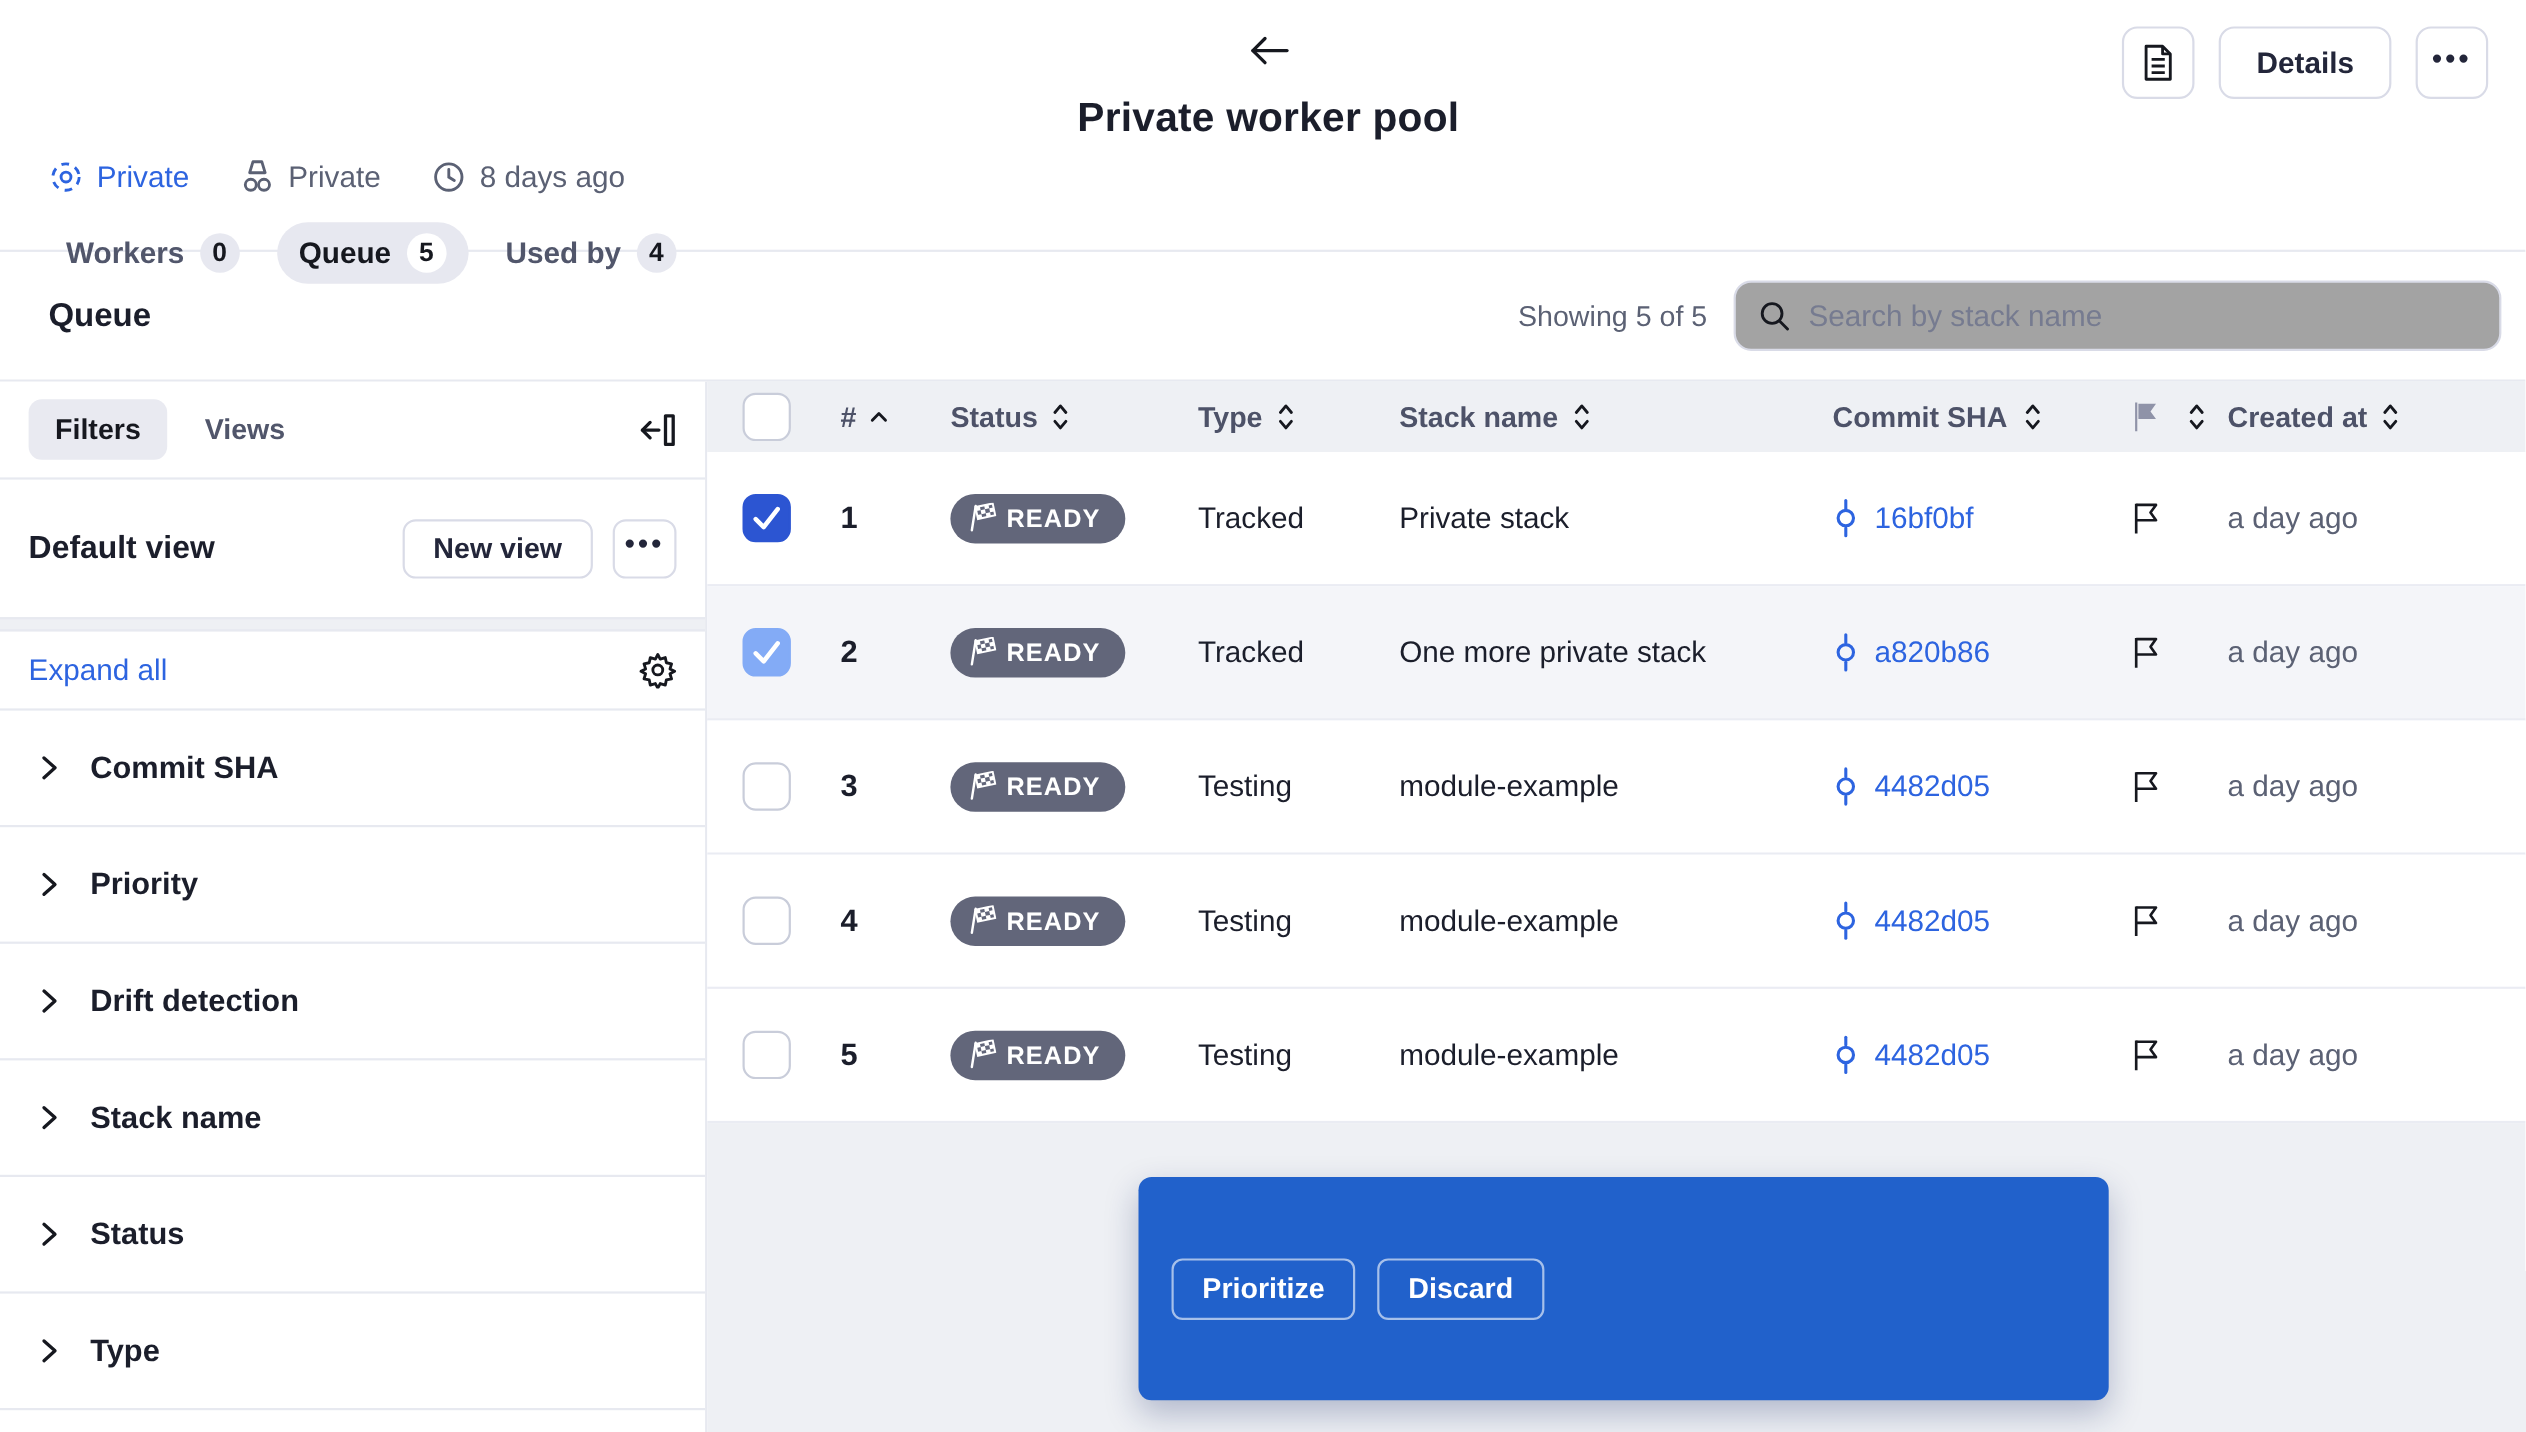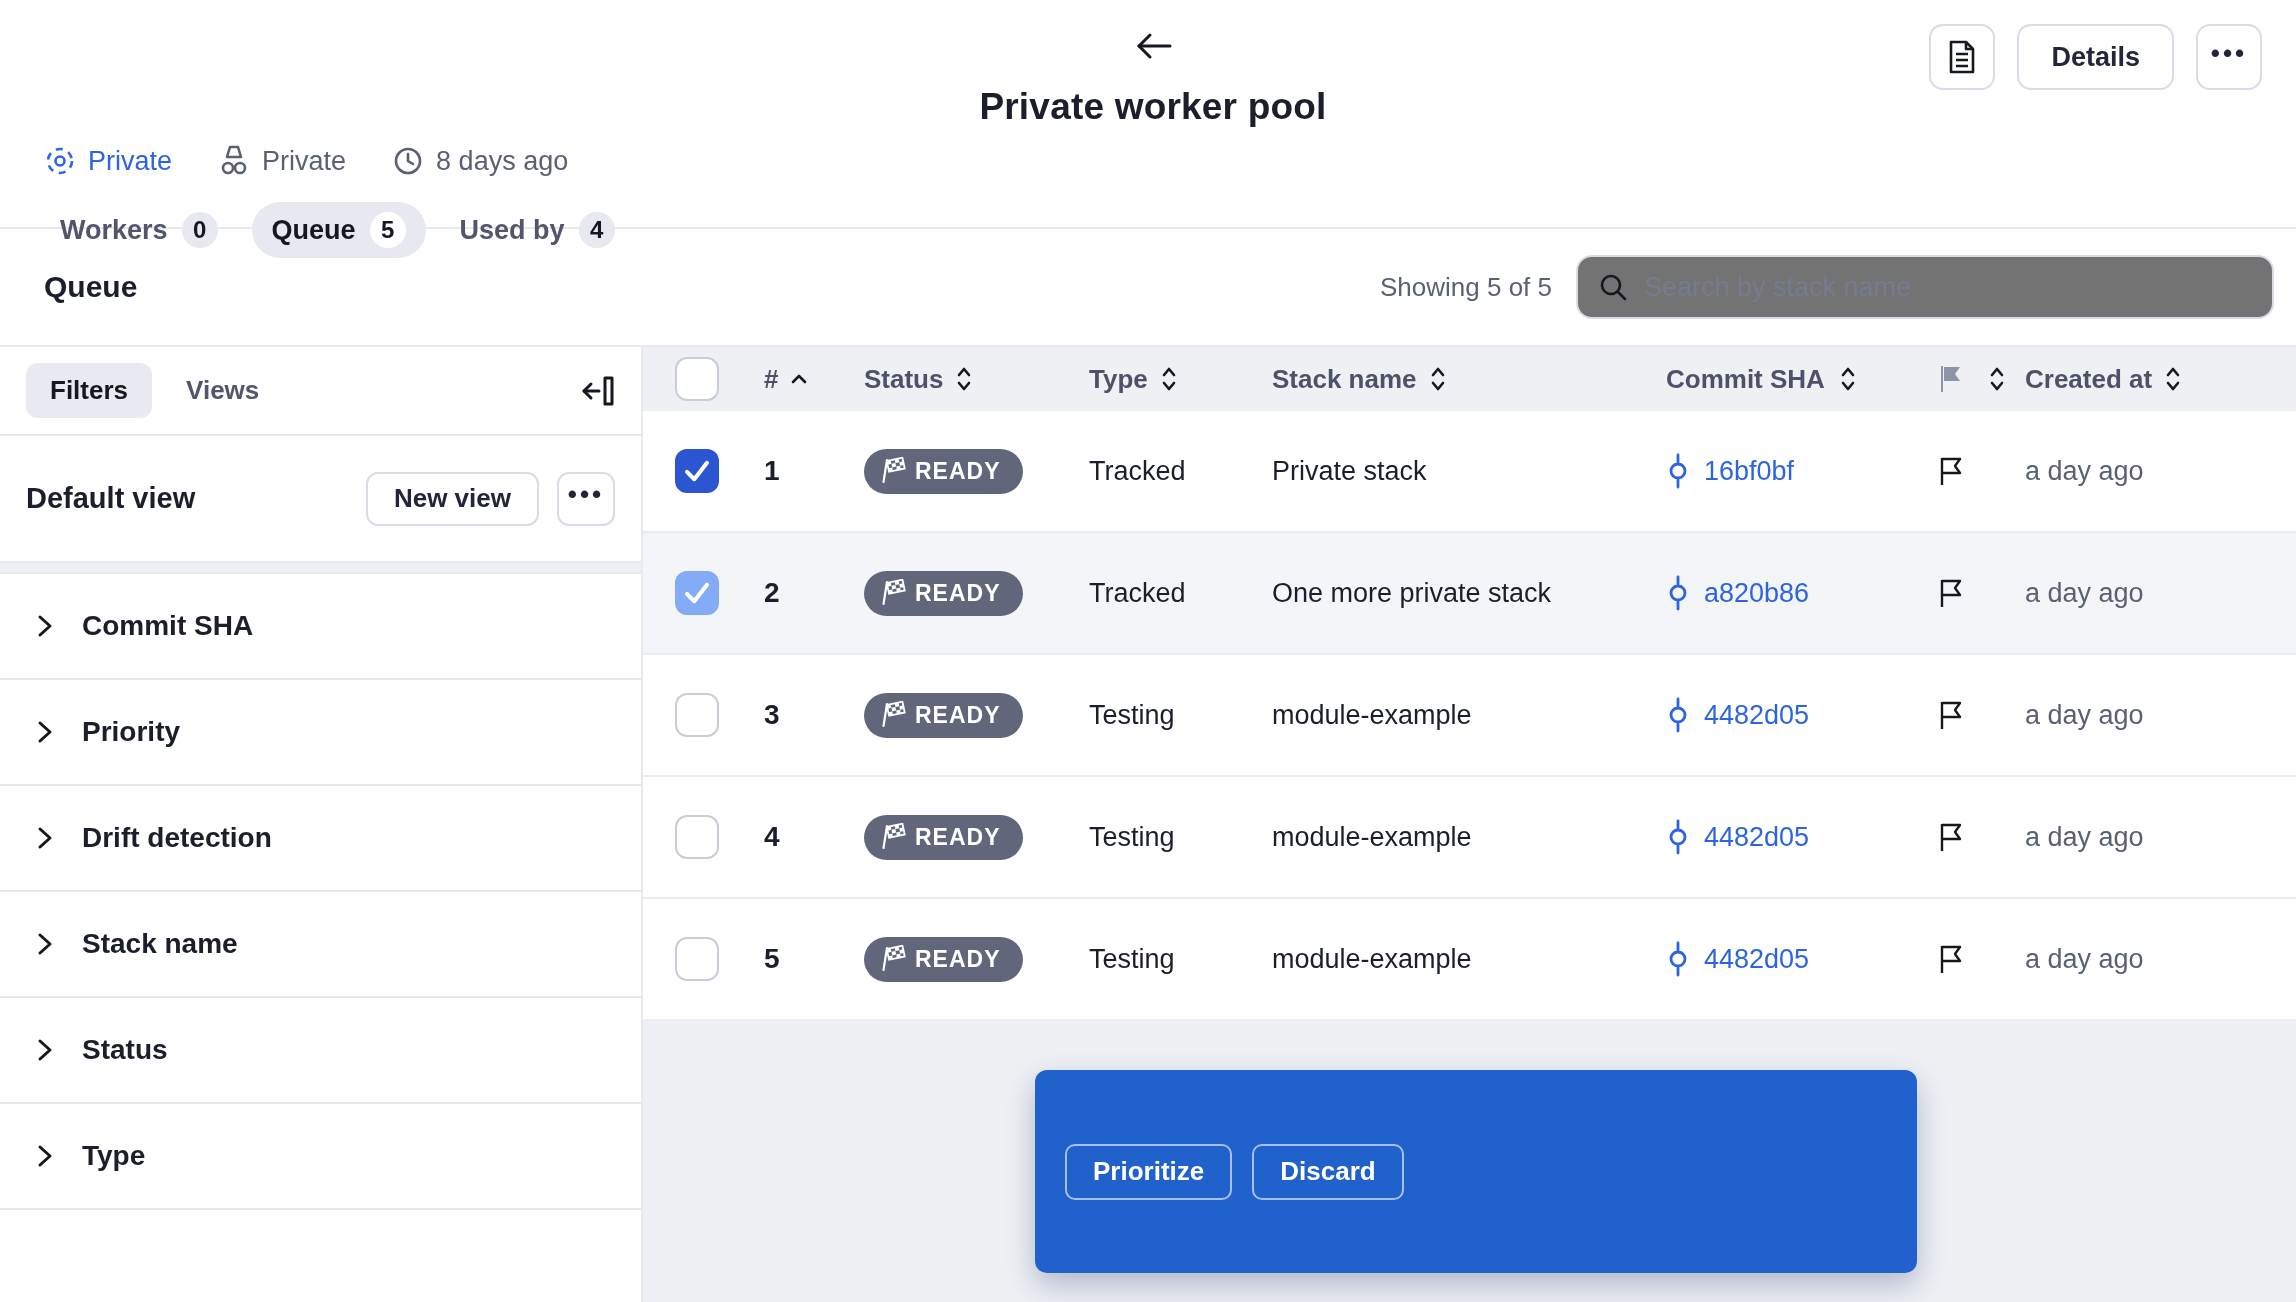--- a/index.html
+++ b/index.html
@@ -43,21 +43,21 @@
        display:flex;align-items:center;justify-content:center;padding:0 6px;}
   .tab.active{background:#e7e8f0;color:#16181f;padding:10px 20px;}
   .tab.active .count{background:#fff;}
 
   
   .toolbar{height:118px;border-bottom:2px solid var(--border);display:flex;align-items:center;padding:0 22px 0 44px;flex:none;}
   .toolbar h2{font-size:30px;font-weight:800;}
   .toolbar-right{margin-left:auto;display:flex;align-items:center;gap:24px;}
   .showing{font-size:26px;color:var(--text-gray);}
   .search-box{width:698px;height:64px;border:2px solid var(--btn-border);border-radius:16px;display:flex;align-items:center;
-       padding:0 20px;gap:16px;background:#737373;}
+       padding:0 20px;gap:16px;background:#a3a3a3;}
   .search-box input{border:none;outline:none;flex:1;font-size:27px;font-family:"Liberation Sans",sans-serif;color:#23263a;background:transparent;}
   .search-box input::placeholder{color:#767b90;}
 
   
   .main{flex:1;display:flex;min-height:0;}
   .sidebar{width:643px;flex:none;border-right:2px solid var(--border);background:#fff;display:flex;flex-direction:column;}
   .side-tabs{height:89px;display:flex;align-items:center;gap:34px;padding:0 26px;border-bottom:2px solid var(--border);}
   .pill-tab{font-size:26px;font-weight:700;color:#16181f;background:#e9eaf1;border-radius:12px;padding:12px 24px;cursor:pointer;}
   .ghost-tab{font-size:26px;font-weight:700;color:#51566b;cursor:pointer;}
   .collapse-btn{margin-left:auto;cursor:pointer;display:flex;align-items:center;}
@@ -227,20 +227,29 @@
       <div class="default-view-row">
         <span class="default-view-label">Default view</span>
         <span class="dv-actions">
           <button class="sbtn">New view</button>
           <button class="sbtn icon">
               <span class="dots">•••</span>
             </button>
         </span>
       </div>
       <div class="gray-band"></div>
+      <div class="expand-row">
+        <span class="expand-link">Expand all</span>
+        <span class="gear">
+          <svg width="34" height="34" viewBox="0 0 34 34" fill="none" stroke="#16181f" stroke-width="2.6" stroke-linejoin="round">
+              <circle cx="17" cy="17" r="4.5"></circle>
+              <path d="M17 3 l2.2 4.2 4.6-1.4 1 4.7 4.7 1 -1.4 4.6 4.2 2.2 -4.2 2.2 1.4 4.6 -4.7 1 -1 4.7 -4.6-1.4 -2.2 4.2 -2.2-4.2 -4.6 1.4 -1-4.7 -4.7-1 1.4-4.6 -4.2-2.2 4.2-2.2 -1.4-4.6 4.7-1 1-4.7 4.6 1.4 z"></path>
+            </svg>
+        </span>
+      </div>
       <div>
           <div class="filter-item">
     <svg width="22" height="30" viewBox="0 0 22 30" fill="none" stroke="#16181f" stroke-width="3" stroke-linecap="round" stroke-linejoin="round">
               <path d="M6 6 L16 15 L6 24"></path>
             </svg>
     <span class="flabel">Commit SHA</span>
   </div>
           <div class="filter-item">
     <svg width="22" height="30" viewBox="0 0 22 30" fill="none" stroke="#16181f" stroke-width="3" stroke-linecap="round" stroke-linejoin="round">
               <path d="M6 6 L16 15 L6 24"></path>

